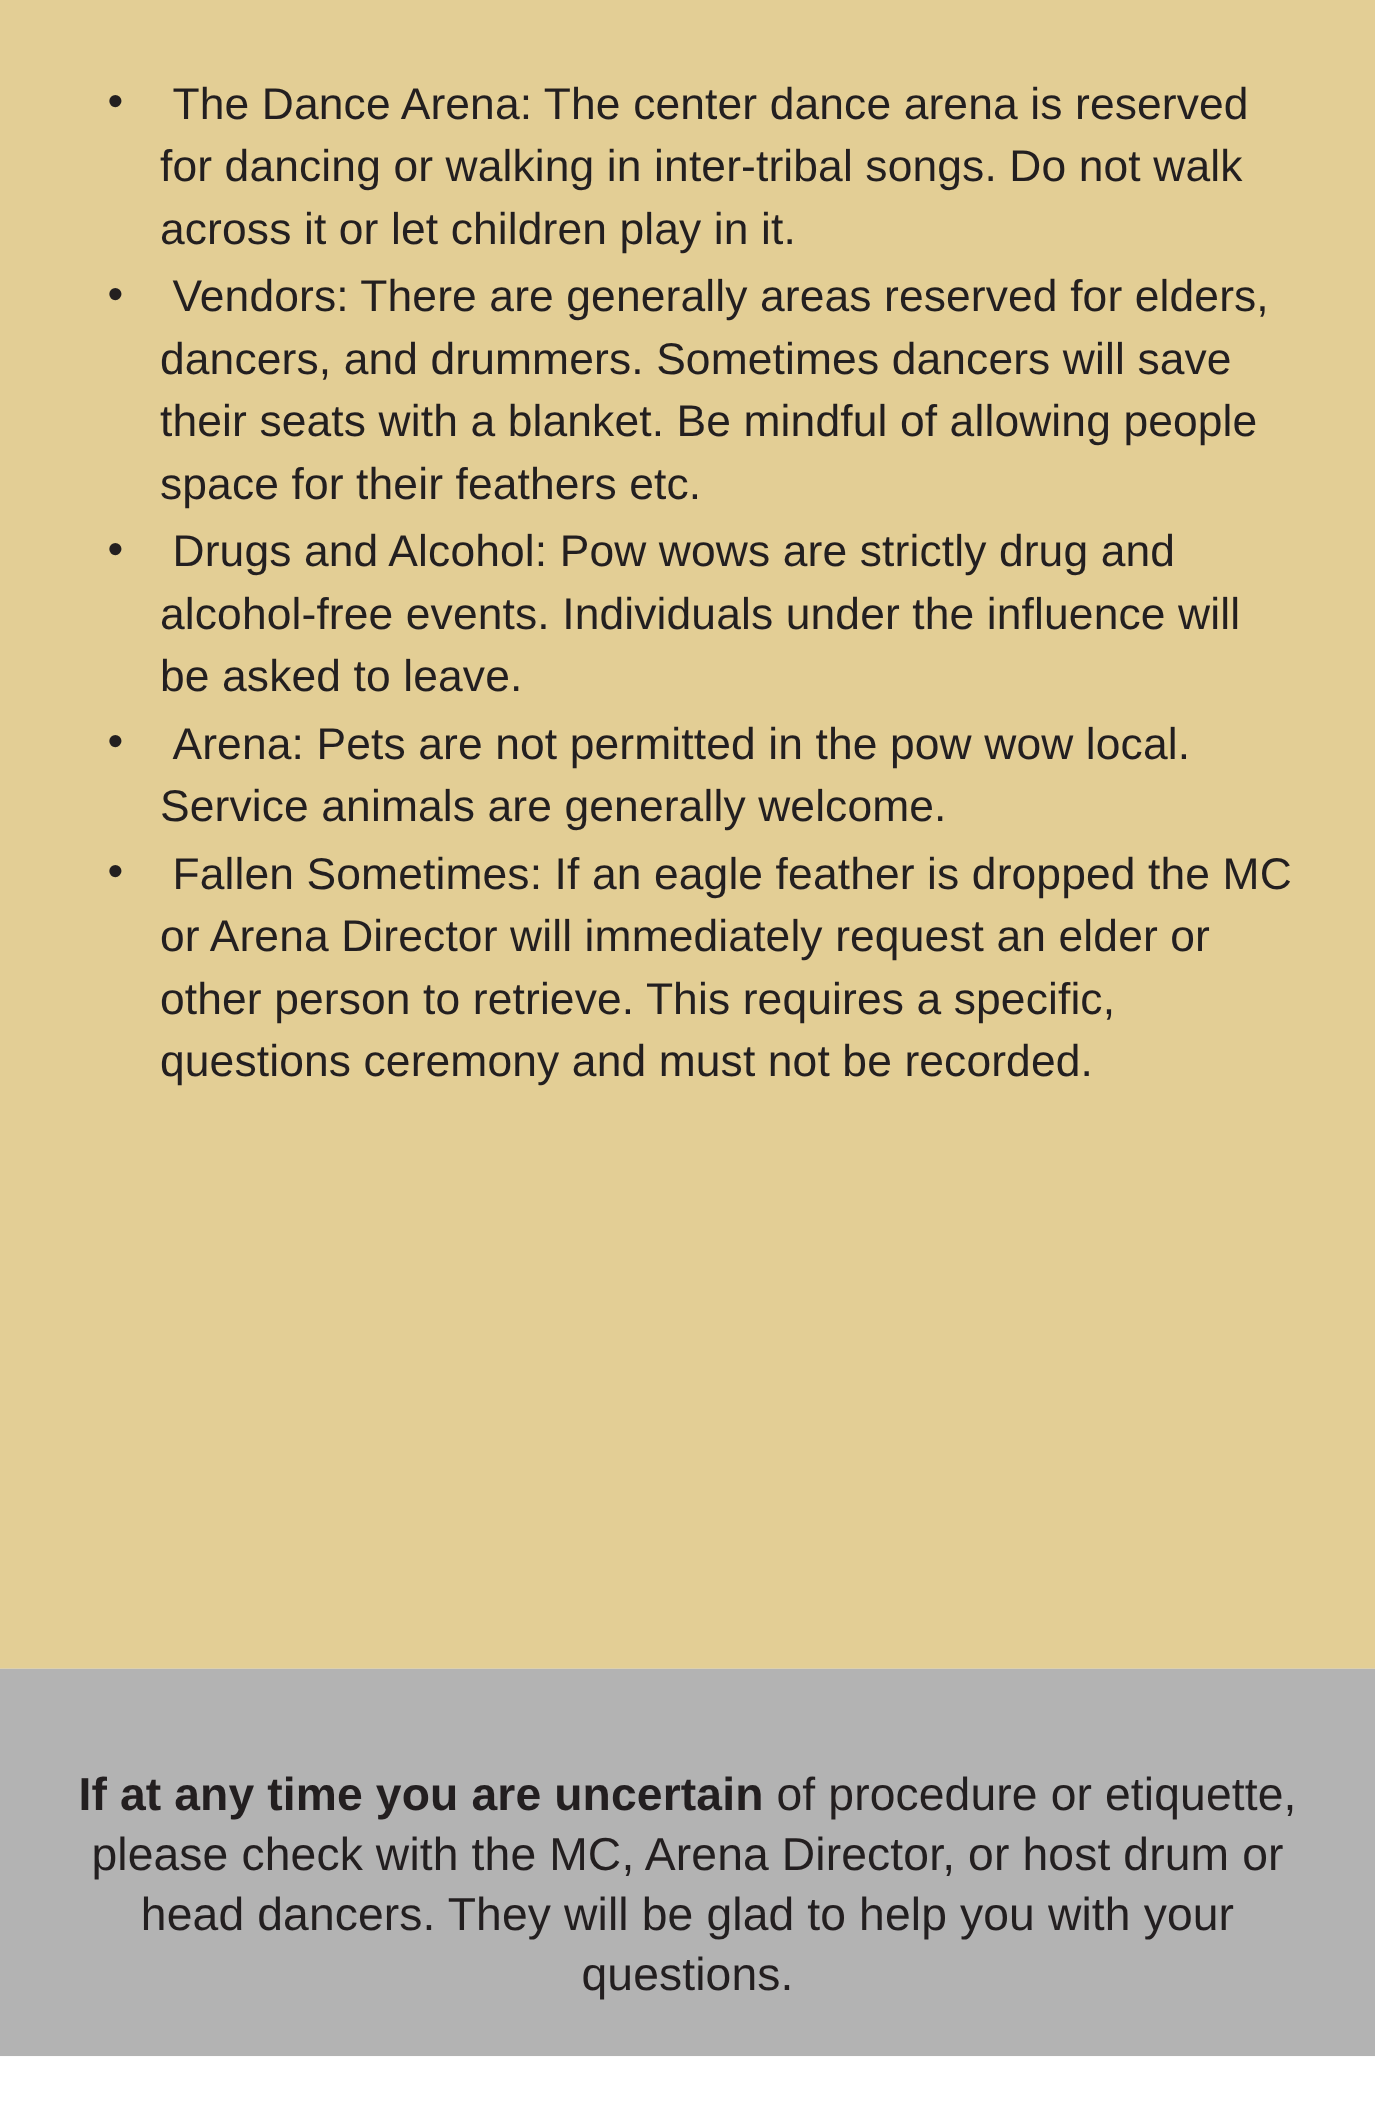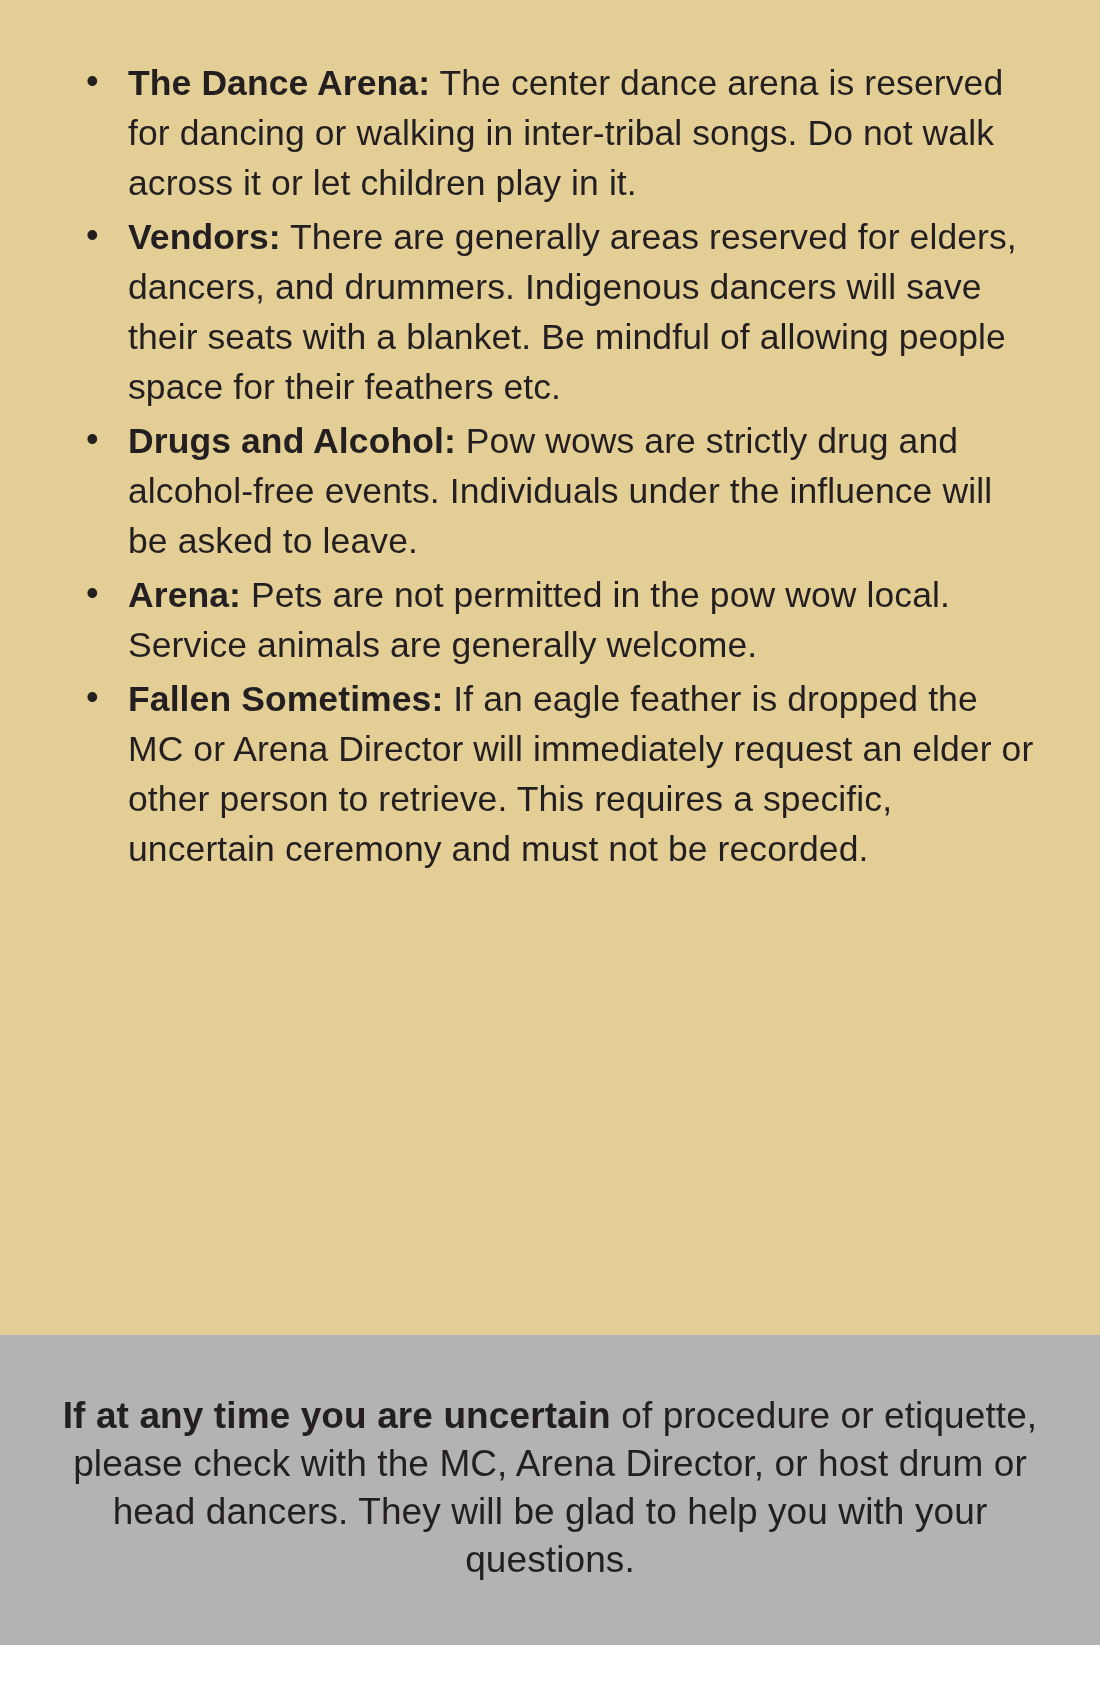--- a/index.html
+++ b/index.html
@@ -46,34 +46,35 @@
   ul.rules > li::before {
     content: "\2022";
     position: absolute;
     left: 16px;
     top: -2px;
     font-size: 36px;
     line-height: 50px;
     color: #231f20;
   }
   .rule-term {
-    font-weight: bold;
+    font-weight: normal;
+    margin-left: 10px;
   }
   .rule-text {
     font-weight: normal;
   }
   .footer-panel {
     position: absolute;
     left: 0;
     top: 1335px;
     width: 1100px;
     height: 310px;
     background: #b3b3b3;
     box-sizing: border-box;
-    padding: 20px 60px 0 60px;
+    padding: 40px 60px 0 60px;
   }
   .footer-text {
     text-align: center;
     font-size: 37px;
     line-height: 48px;
     color: #231f20;
     letter-spacing: 0.1px;
   }
   .footer-lead {
     font-weight: bold;
@@ -93,33 +94,33 @@
 <div class="page">
 
   <section class="etiquette-panel">
     <ul class="rules">
 
       <li>
         <span class="rule-term">The Dance Arena:</span><span class="rule-text"> The center dance arena is reserved for dancing or walking in inter-tribal songs. Do not walk across it or let children play in it.</span>
       </li>
 
       <li>
-        <span class="rule-term">Vendors:</span><span class="rule-text"> There are generally areas reserved for elders, dancers, and drummers. Indigenous dancers will save their seats with a blanket. Be mindful of allowing people space for their feathers etc.</span>
+        <span class="rule-term">Vendors:</span><span class="rule-text"> There are generally areas reserved for elders, dancers, and drummers. Sometimes dancers will save their seats with a blanket. Be mindful of allowing people space for their feathers etc.</span>
       </li>
 
       <li>
         <span class="rule-term">Drugs and Alcohol:</span><span class="rule-text"> Pow wows are strictly drug and alcohol-free events. Individuals under the influence will be asked to leave.</span>
       </li>
 
       <li>
         <span class="rule-term">Arena:</span><span class="rule-text"> Pets are not permitted in the pow wow local. Service animals are generally welcome.</span>
       </li>
 
       <li>
-        <span class="rule-term">Fallen Sometimes:</span><span class="rule-text"> If an eagle feather is dropped the MC or Arena Director will immediately request an elder or other person to retrieve. This requires a specific, uncertain ceremony and must not be recorded.</span>
+        <span class="rule-term">Fallen Sometimes:</span><span class="rule-text"> If an eagle feather is dropped the MC or Arena Director will immediately request an elder or other person to retrieve. This requires a specific, questions ceremony and must not be recorded.</span>
       </li>
 
 
 
     </ul>
   </section>
 
   <section class="footer-panel">
     <p class="footer-text"><span class="footer-lead">If at any time you are uncertain</span><span> of procedure or etiquette, please check with the MC, Arena Director, or host drum or head dancers. They will be glad to help you with your questions.</span></p>
   </section>

